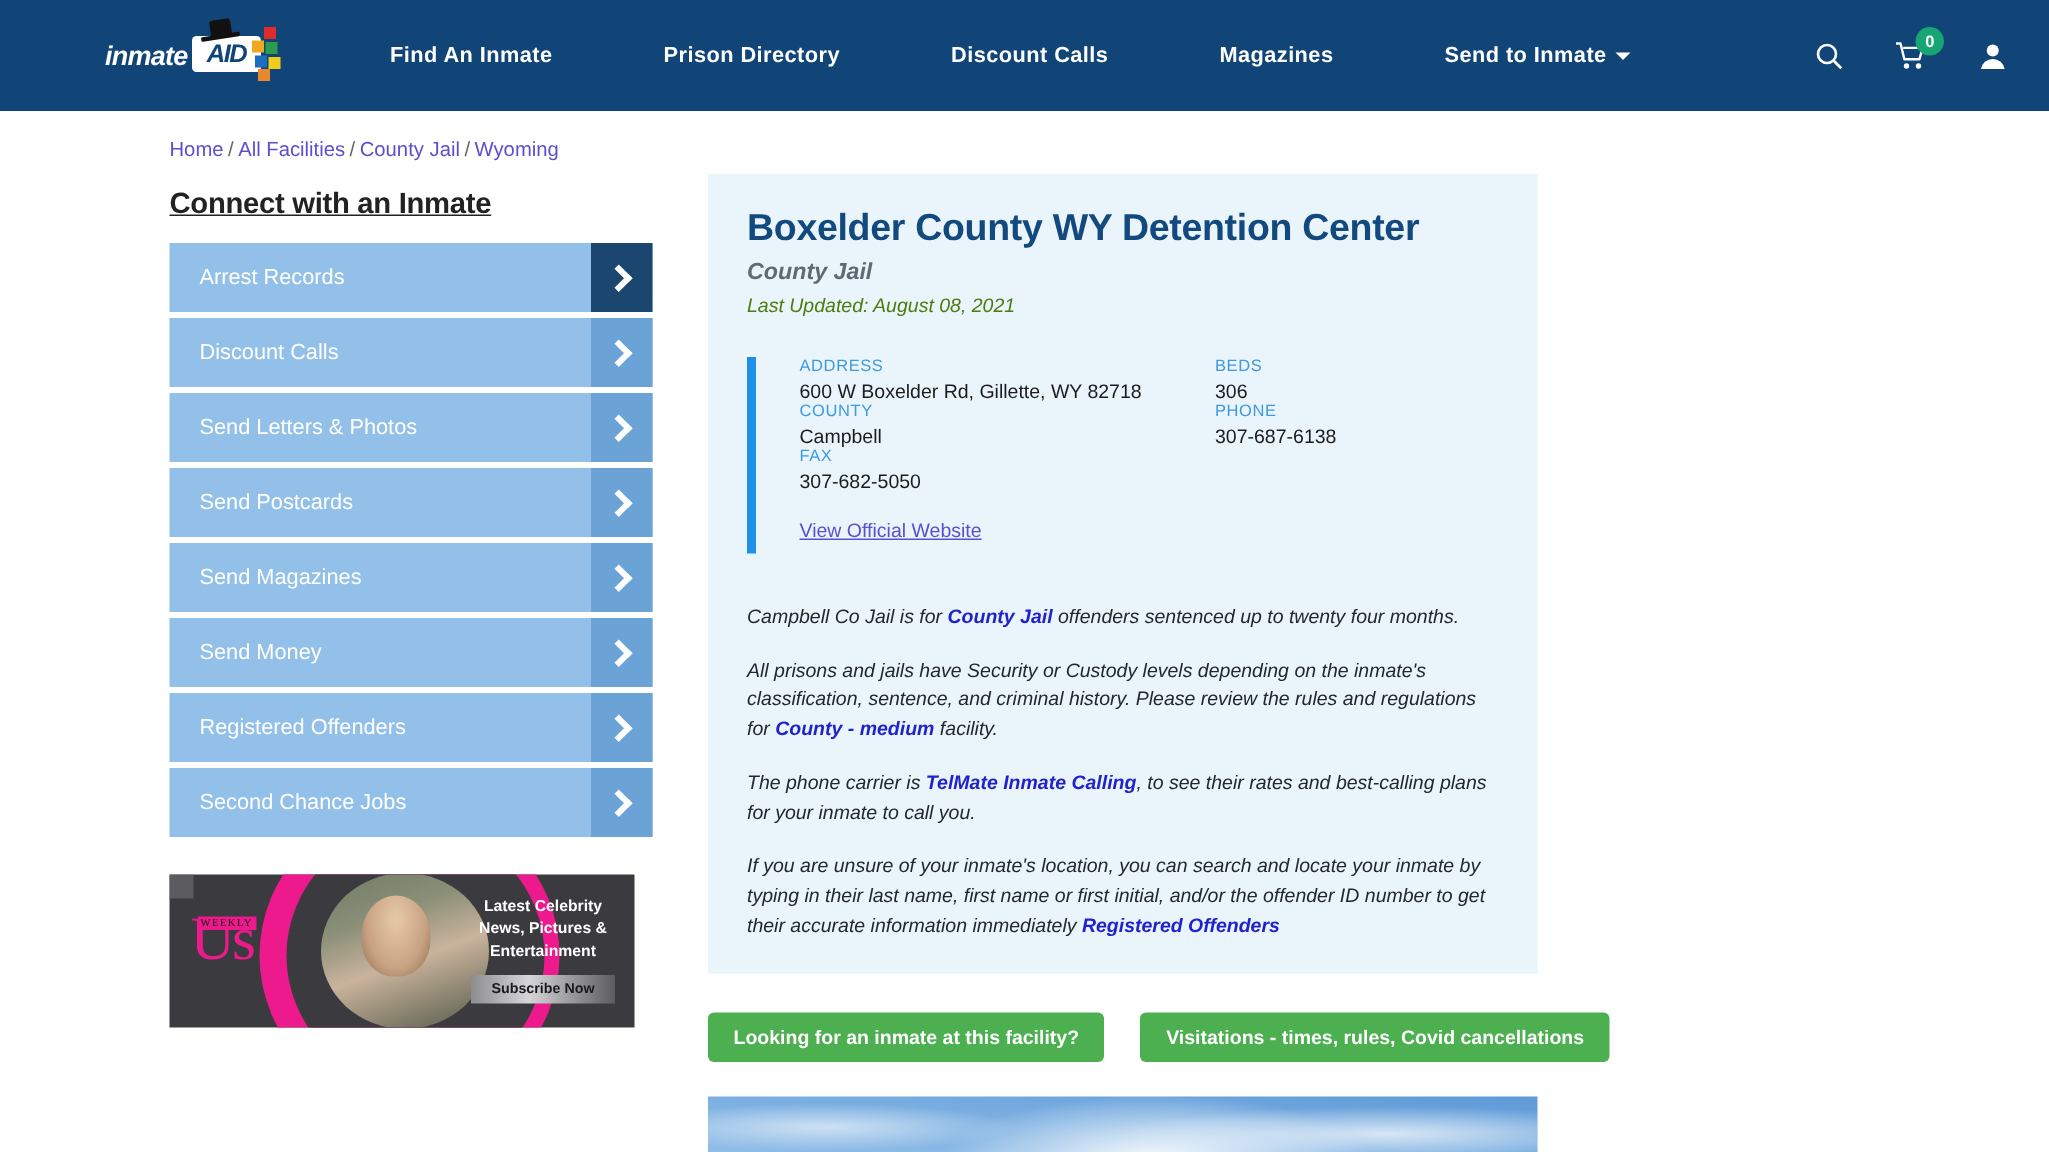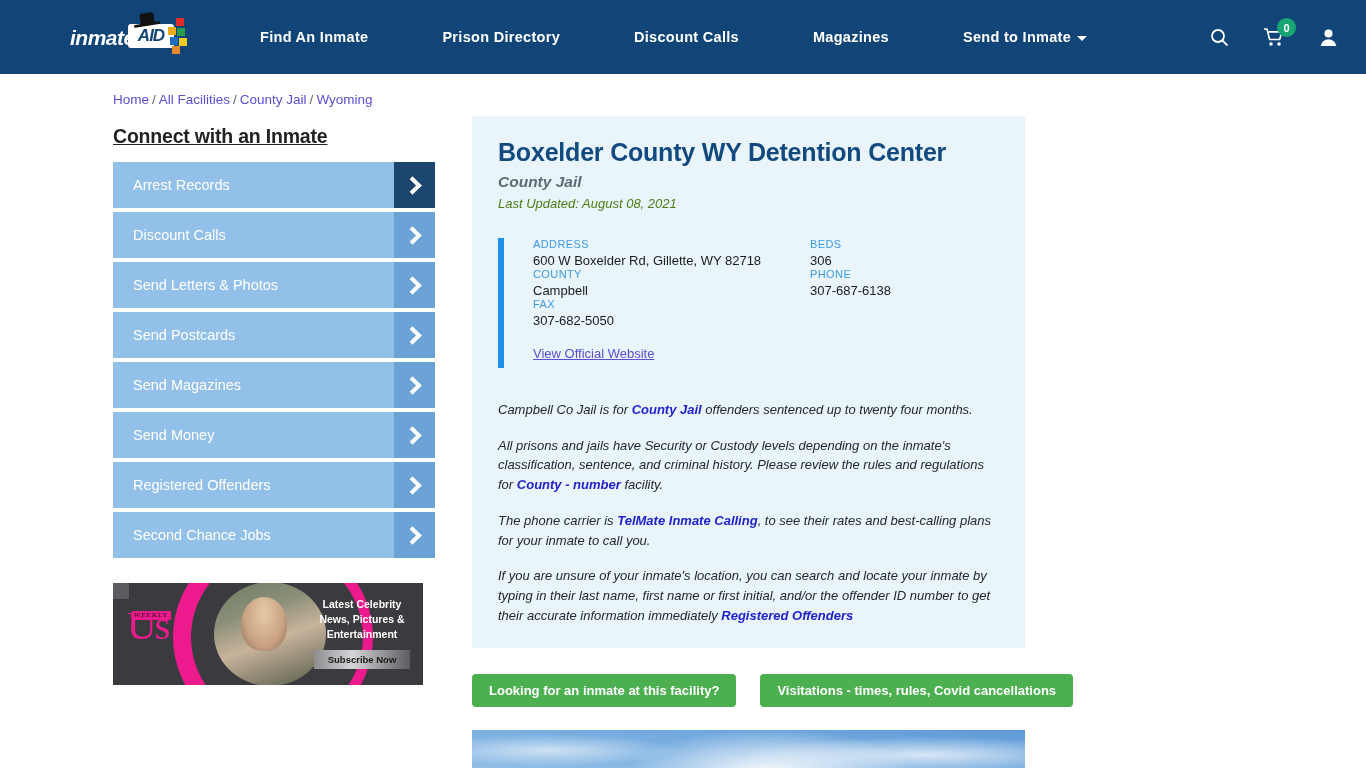--- a/index.html
+++ b/index.html
@@ -22,21 +22,21 @@
     position: relative;
   }
   .logo {
     width: 118px; height: 42px;
     position: relative;
     display: flex; align-items: center;
     flex: 0 0 auto;
     margin-right: 72px;
   }
   .logo-text {
-    font-size: 21px; font-weight: bold; color: #ffffff;
+    font-size: 18px; font-weight: bold; color: #ffffff;
     letter-spacing: -0.5px;
     font-style: italic;
     position: relative; z-index: 3;
     line-height: 1;
   }
   .logo-aid {
     position: absolute;
     left: 58px; top: 8px;
     z-index: 2;
     width: 46px; height: 24px;
@@ -490,21 +490,21 @@
           <div>
             <div class="info-label">FAX</div>
             <div class="info-value">307-682-5050</div>
           </div>
         </div>
         <a class="official-link">View Official Website</a>
       </div>
 
       <div class="desc">
         <p><span>Campbell Co Jail is for </span><a>County Jail</a><span> offenders sentenced up to twenty four months.</span></p>
-        <p><span>All prisons and jails have Security or Custody levels depending on the inmate's classification, sentence, and criminal history. Please review the rules and regulations for </span><a>County - number</a><span> facility.</span></p>
+        <p><span>All prisons and jails have Security or Custody levels depending on the inmate's classification, sentence, and criminal history. Please review the rules and regulations for </span><a>County - medium</a><span> facility.</span></p>
         <p><span>The phone carrier is </span><a>TelMate Inmate Calling</a><span>, to see their rates and best-calling plans for your inmate to call you.</span></p>
         <p><span>If you are unsure of your inmate's location, you can search and locate your inmate by typing in their last name, first name or first initial, and/or the offender ID number to get their accurate information immediately </span><a>Registered Offenders</a></p>
       </div>
     </div>
 
     <div class="btnrow">
       <button class="greenbtn">Looking for an inmate at this facility?</button>
       <button class="greenbtn">Visitations - times, rules, Covid cancellations</button>
     </div>
 

